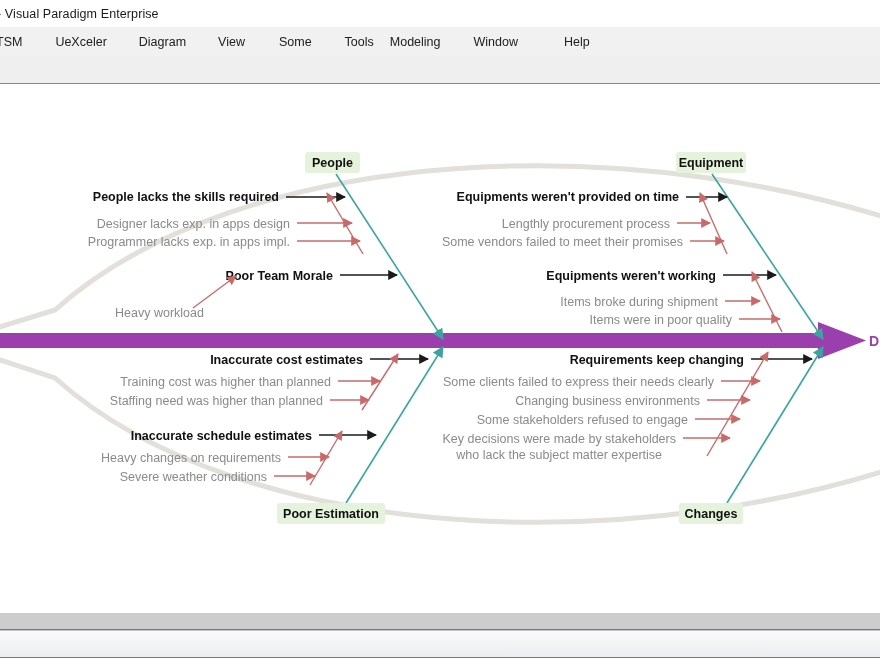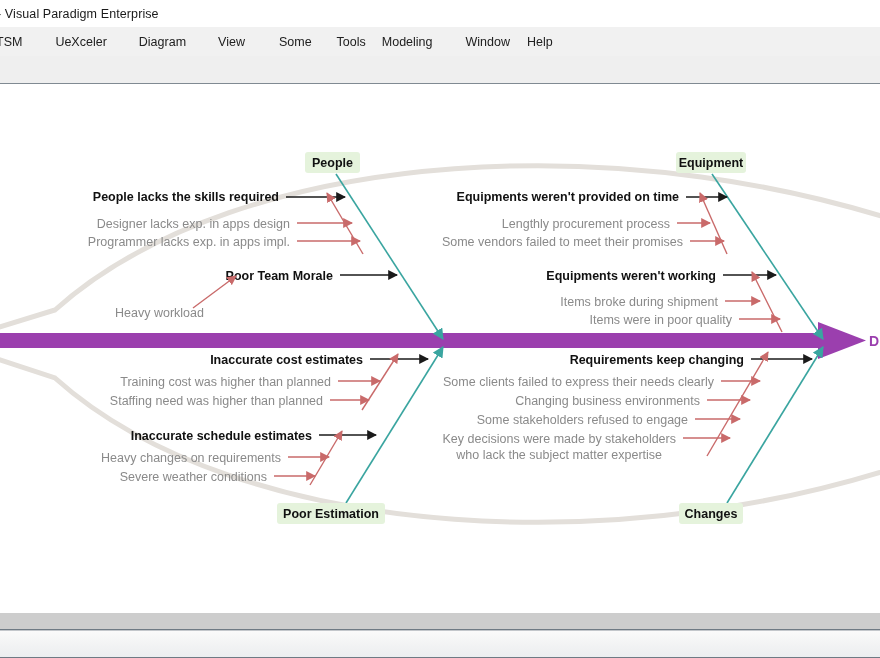--- a/index.html
+++ b/index.html
@@ -131,24 +131,24 @@
   <div class="title-bar">
     <span class="title-bar-text">- Visual Paradigm Enterprise</span>
   </div>
 
   <div class="menu-bar">
     <span class="menu-item" style="margin-left:-8px;">TSM</span>
     <span class="menu-item" style="margin-left:25px;">UeXceler</span>
     <span class="menu-item" style="margin-left:24px;">Diagram</span>
     <span class="menu-item" style="margin-left:24px;">View</span>
     <span class="menu-item" style="margin-left:26px;">Some</span>
-    <span class="menu-item" style="margin-left:17px;">Tools</span>
+    <span class="menu-item" style="margin-left:25px;">Tools</span>
     <span class="menu-item" style="margin-left:8px;">Modeling</span>
     <span class="menu-item" style="margin-left:25px;">Window</span>
-    <span class="menu-item" style="margin-left:9px;">Help</span>
+    <span class="menu-item" style="margin-left:38px;">Help</span>
   </div>
 
   <div class="toolbar"></div>
 
   <div class="canvas">
     <svg id="fishbone-svg" width="880" height="521" viewBox="0 0 880 521">
       <defs>
         <marker id="arrow-black" viewBox="0 0 10 10" refX="9" refY="5" markerWidth="7" markerHeight="7" orient="auto-start-reverse">
           <path d="M 0 0 L 10 5 L 0 10 z" fill="#1a1a1a"></path>
         </marker>

